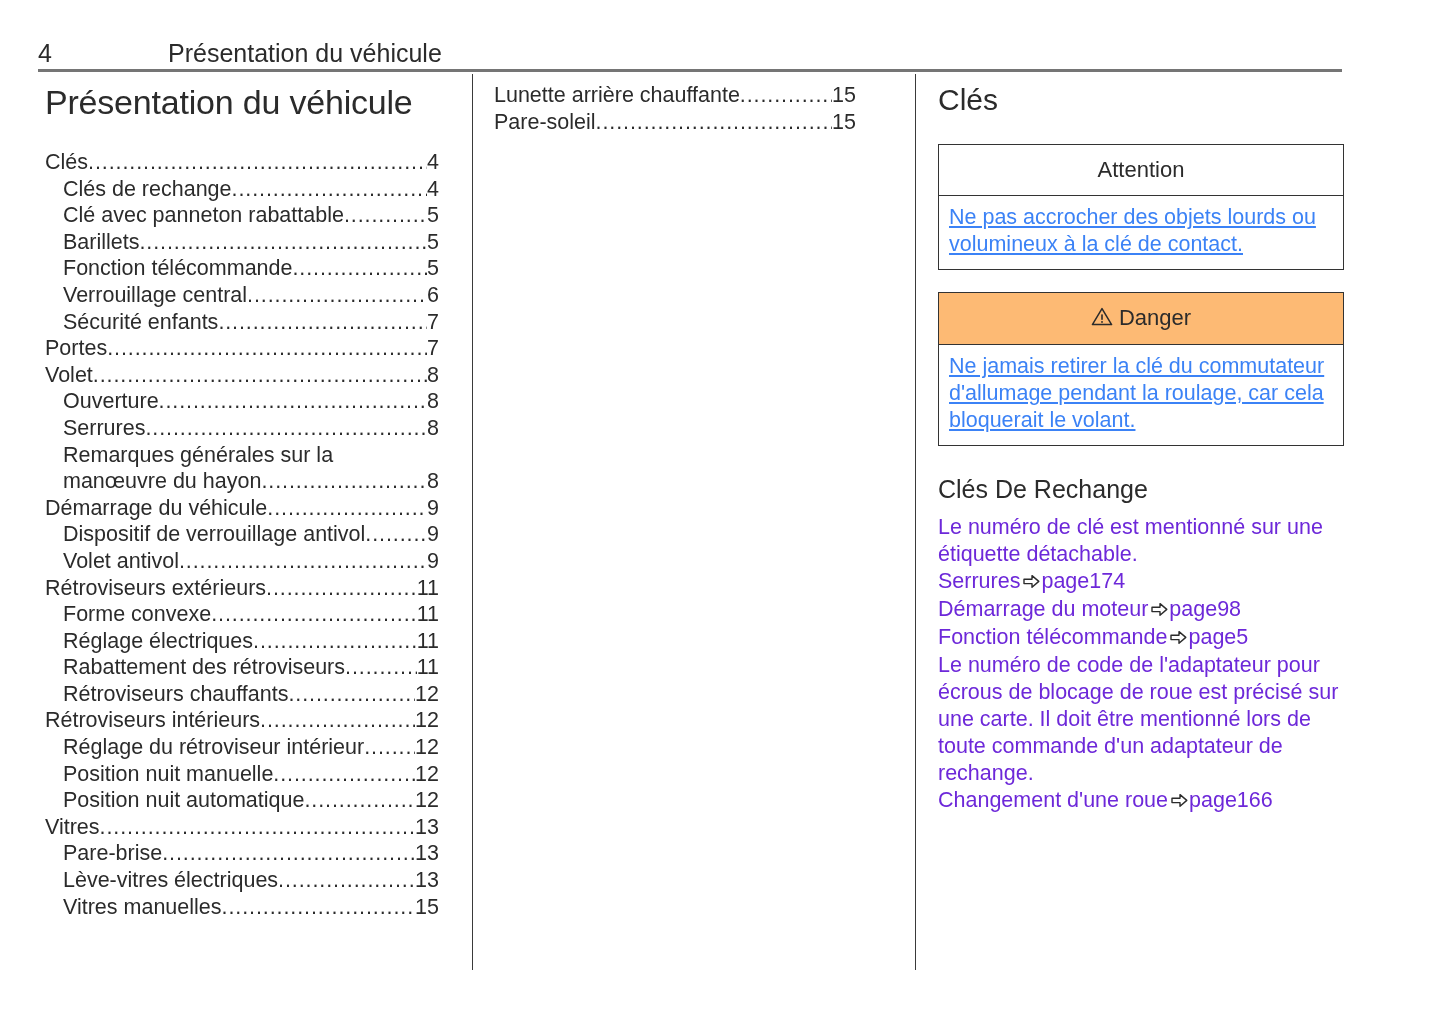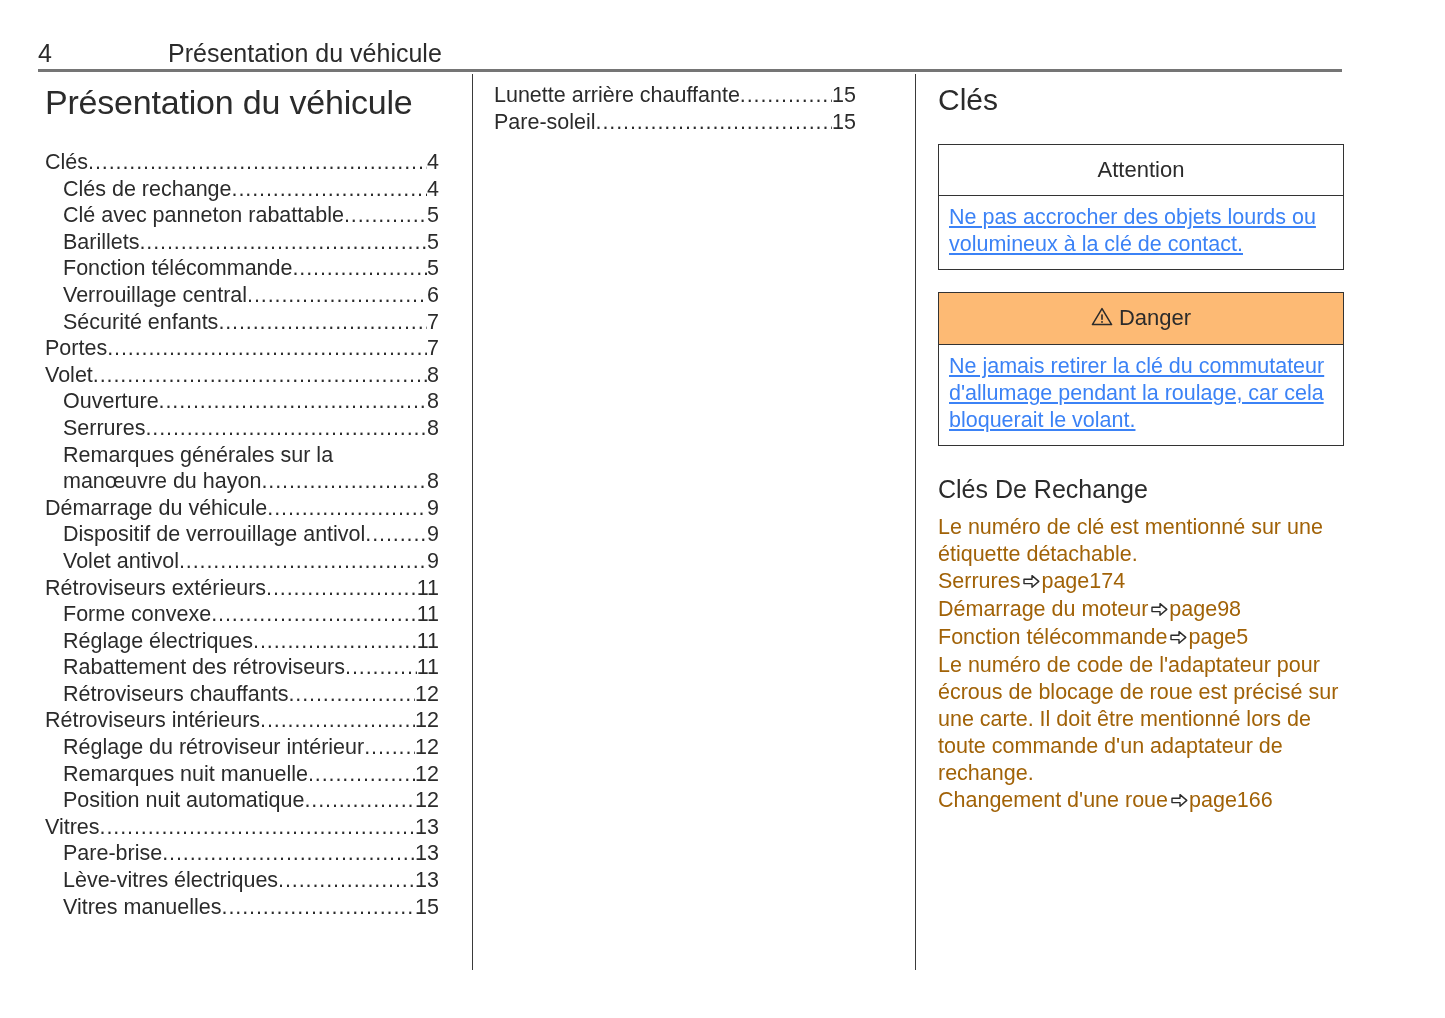--- a/index.html
+++ b/index.html
@@ -165,21 +165,21 @@
     line-height: 27px;
     padding: 8px 10px 11px 10px;
     color: #3b82f6;
     text-decoration: underline;
   }
 
   
   .body-p {
     font-size: 21.5px;
     line-height: 27px;
-    color: #a16207;
+    color: #6d28d9;
     margin: 0;
   }
   .xref-arrow {
     display: inline-block;
     vertical-align: -1px;
     margin: 0 1px 0 3px;
   }
 </style>
 </head>
 <body>
@@ -305,21 +305,21 @@
           <span class="toc-label">Rétroviseurs intérieurs</span>
           <span class="toc-leader">........................................................................................................................................................................................................</span>
           <span class="toc-page">12</span>
         </li>
         <li class="toc-entry lvl2">
           <span class="toc-label">Réglage du rétroviseur intérieur</span>
           <span class="toc-leader">........................................................................................................................................................................................................</span>
           <span class="toc-page">12</span>
         </li>
         <li class="toc-entry lvl2">
-          <span class="toc-label">Remarques nuit manuelle</span>
+          <span class="toc-label">Position nuit manuelle</span>
           <span class="toc-leader">........................................................................................................................................................................................................</span>
           <span class="toc-page">12</span>
         </li>
         <li class="toc-entry lvl2">
           <span class="toc-label">Position nuit automatique</span>
           <span class="toc-leader">........................................................................................................................................................................................................</span>
           <span class="toc-page">12</span>
         </li>
         <li class="toc-entry">
           <span class="toc-label">Vitres</span>

